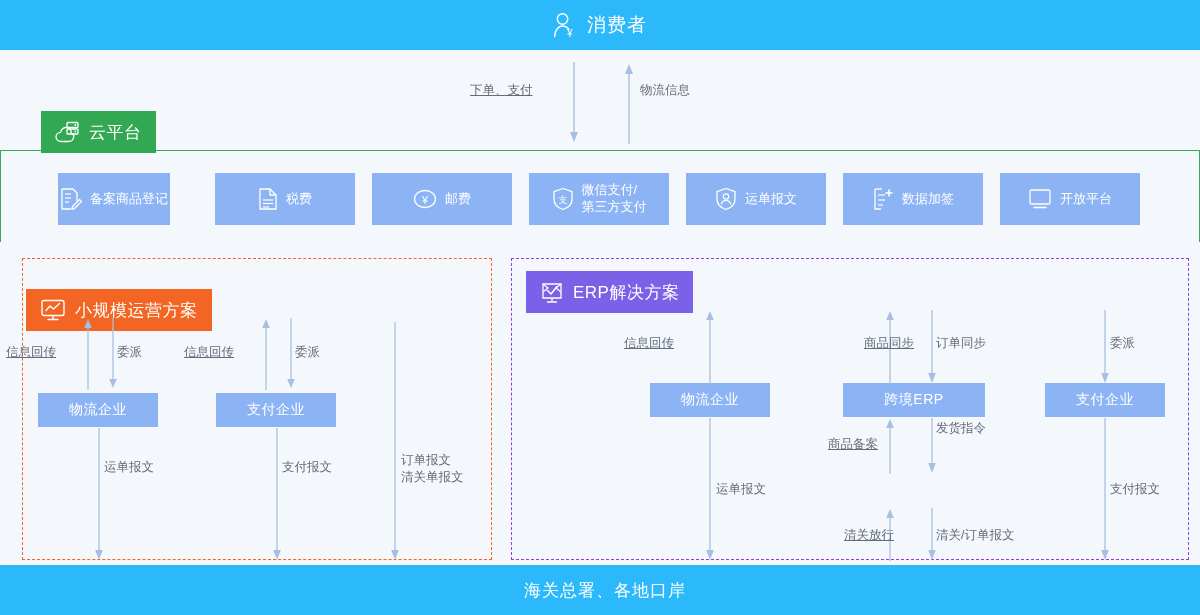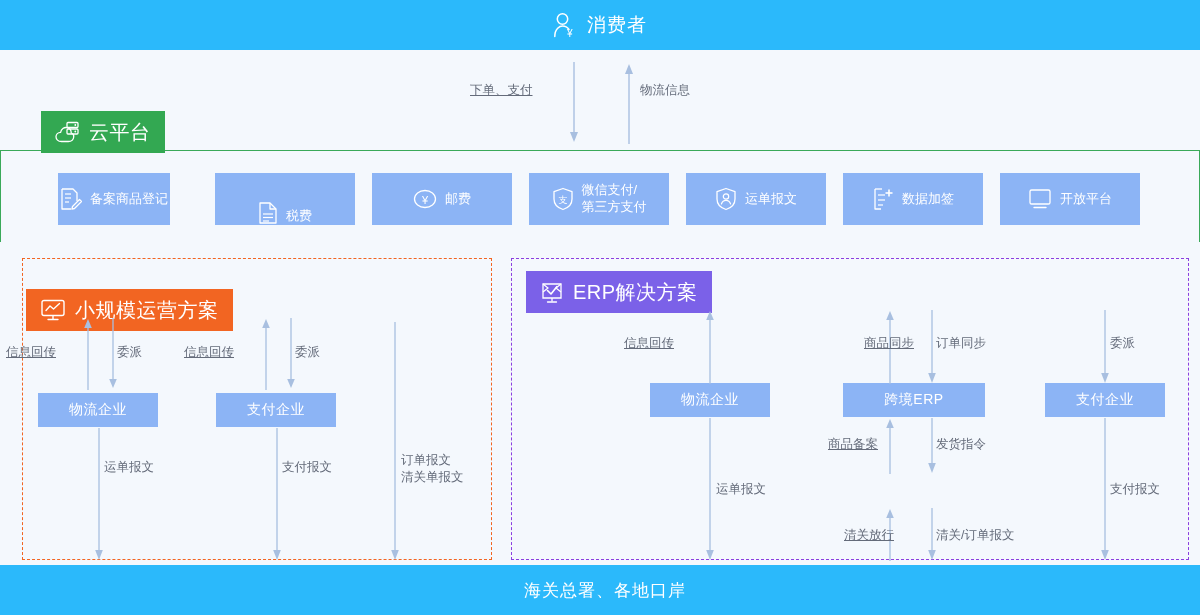--- a/index.html
+++ b/index.html
@@ -30,21 +30,21 @@
     background:#3aa959;
   }
   #cloud-band-left{
     position:absolute;left:0;top:150px;width:1px;height:92px;background:#3aa959;
   }
   #cloud-band-right{
     position:absolute;left:1199px;top:150px;width:1px;height:92px;background:#3aa959;
   }
   .badge{
     position:absolute;display:flex;align-items:center;
-    color:#ffffff;font-size:20px;letter-spacing:.5px;
+    color:#ffffff;font-size:17px;letter-spacing:.5px;
     padding:0 14px;height:42px;box-sizing:border-box;
   }
   .badge svg{display:block;margin-right:9px;}
   #cloud-badge{left:41px;top:111px;background:#33a852;}
   #small-badge{left:26px;top:289px;background:#f26522;}
   #erp-badge{left:526px;top:271px;background:#7b61e8;}
 
   
   .service{
     position:absolute;top:173px;height:52px;
@@ -134,21 +134,21 @@
         <path d="M2 2 v20 h9" fill="none" stroke="#fff" stroke-width="1.3" stroke-linejoin="round"></path>
         <line x1="5" y1="7" x2="11" y2="7" stroke="#fff" stroke-width="1.2"></line>
         <line x1="5" y1="11" x2="11" y2="11" stroke="#fff" stroke-width="1.2"></line>
         <line x1="5" y1="15" x2="9" y2="15" stroke="#fff" stroke-width="1.2"></line>
         <path d="M19.5 12.5 l2 2 l-7 7 l-2.6 .6 l.6 -2.6 Z" fill="none" stroke="#fff" stroke-width="1.3" stroke-linejoin="round"></path>
       </svg>
     </span>
     <span class="stext">备案商品登记</span>
   </div>
 
-  <div class="service" id="svc1" style="left:215px;width:140px;align-items:flex-end;">
+  <div class="service" id="svc1" style="left:215px;width:140px;">
     <span>
       <svg width="20" height="24" viewBox="0 0 20 24">
         <path d="M2 2 h10 l6 6 v14 h-16 Z" fill="none" stroke="#fff" stroke-width="1.3" stroke-linejoin="round"></path>
         <path d="M12 2 v6 h6" fill="none" stroke="#fff" stroke-width="1.3" stroke-linejoin="round"></path>
         <line x1="5" y1="13" x2="15" y2="13" stroke="#fff" stroke-width="1.2"></line>
         <line x1="5" y1="16.5" x2="15" y2="16.5" stroke="#fff" stroke-width="1.2"></line>
         <line x1="5" y1="20" x2="11" y2="20" stroke="#fff" stroke-width="1.2"></line>
       </svg>
     </span>
     <span class="stext">税费</span>
@@ -345,21 +345,21 @@
     </svg>
   </div>
   <div class="alabel r" style="left:828px;top:436px;width:52px;">商品备案</div>
 
   <div class="conn" style="left:925px;top:418px;">
     <svg width="14" height="56">
       <line x1="7" y1="0" x2="7" y2="46" stroke="#a8bfe0" stroke-width="1.3"></line>
       <polygon points="7,55 3.2,45 10.8,45" fill="#a8bfe0"></polygon>
     </svg>
   </div>
-  <div class="alabel" style="left:936px;top:436px;width:60px;">发货指令</div>
+  <div class="alabel" style="left:936px;top:420px;width:60px;">发货指令</div>
 
   <div class="conn" style="left:703px;top:418px;">
     <svg width="14" height="143">
       <line x1="7" y1="0" x2="7" y2="133" stroke="#a8bfe0" stroke-width="1.3"></line>
       <polygon points="7,142 3.2,132 10.8,132" fill="#a8bfe0"></polygon>
     </svg>
   </div>
   <div class="alabel" style="left:716px;top:481px;width:80px;">运单报文</div>
 
   <div class="conn" style="left:1098px;top:418px;">

